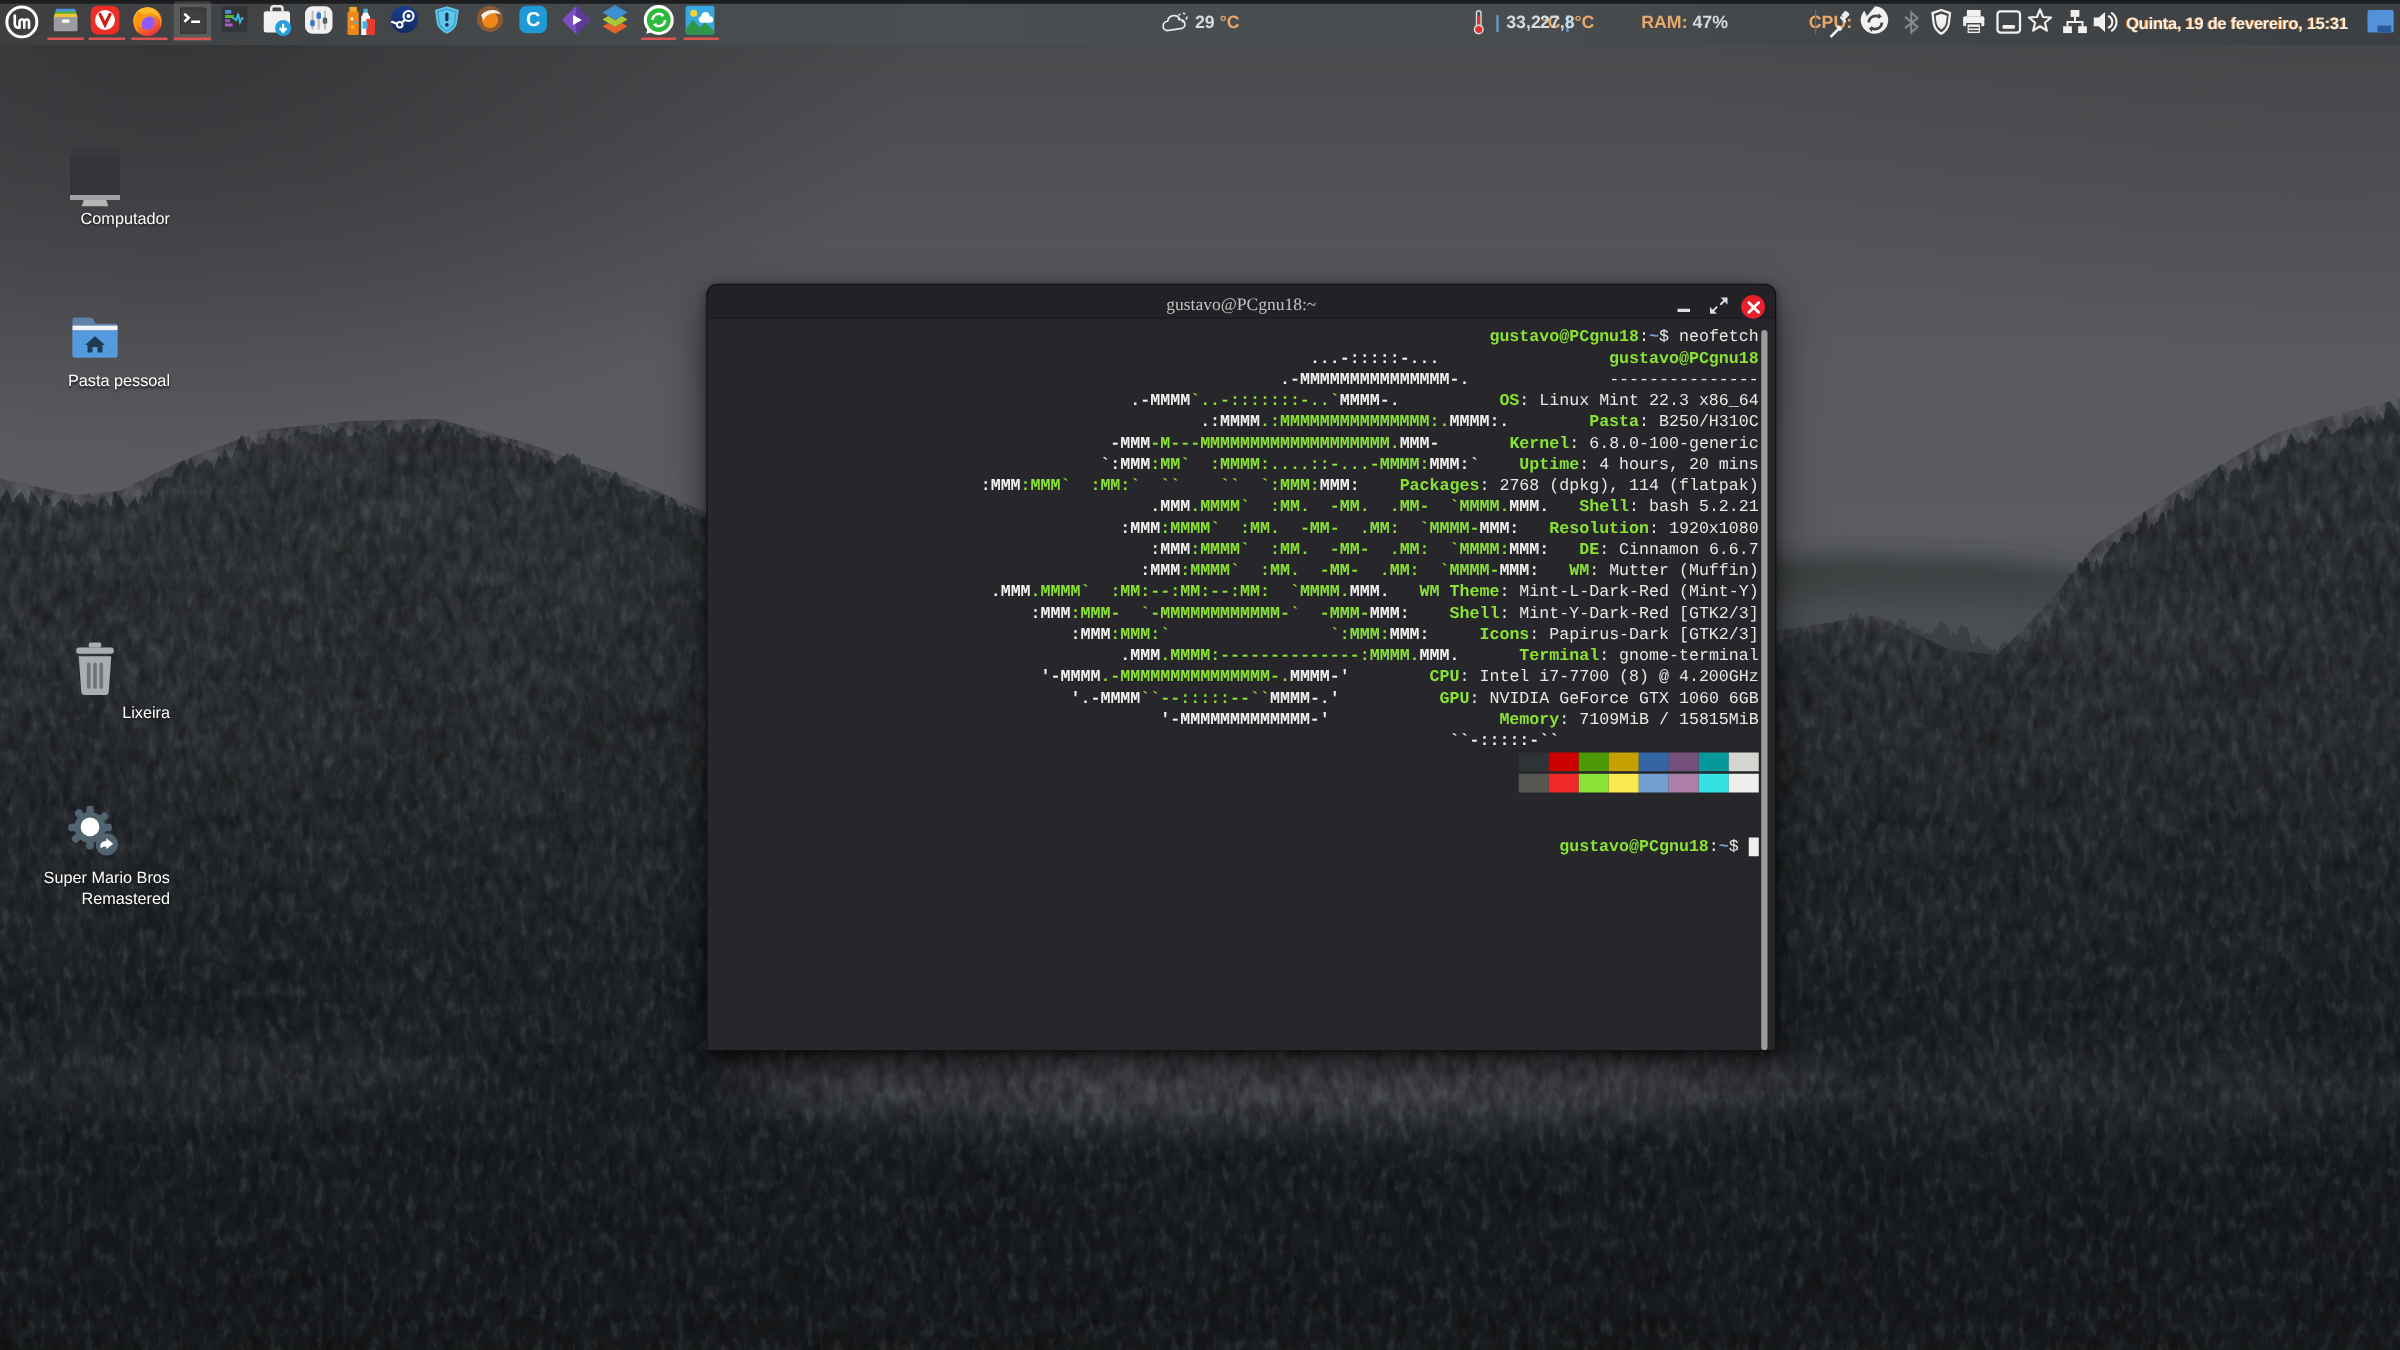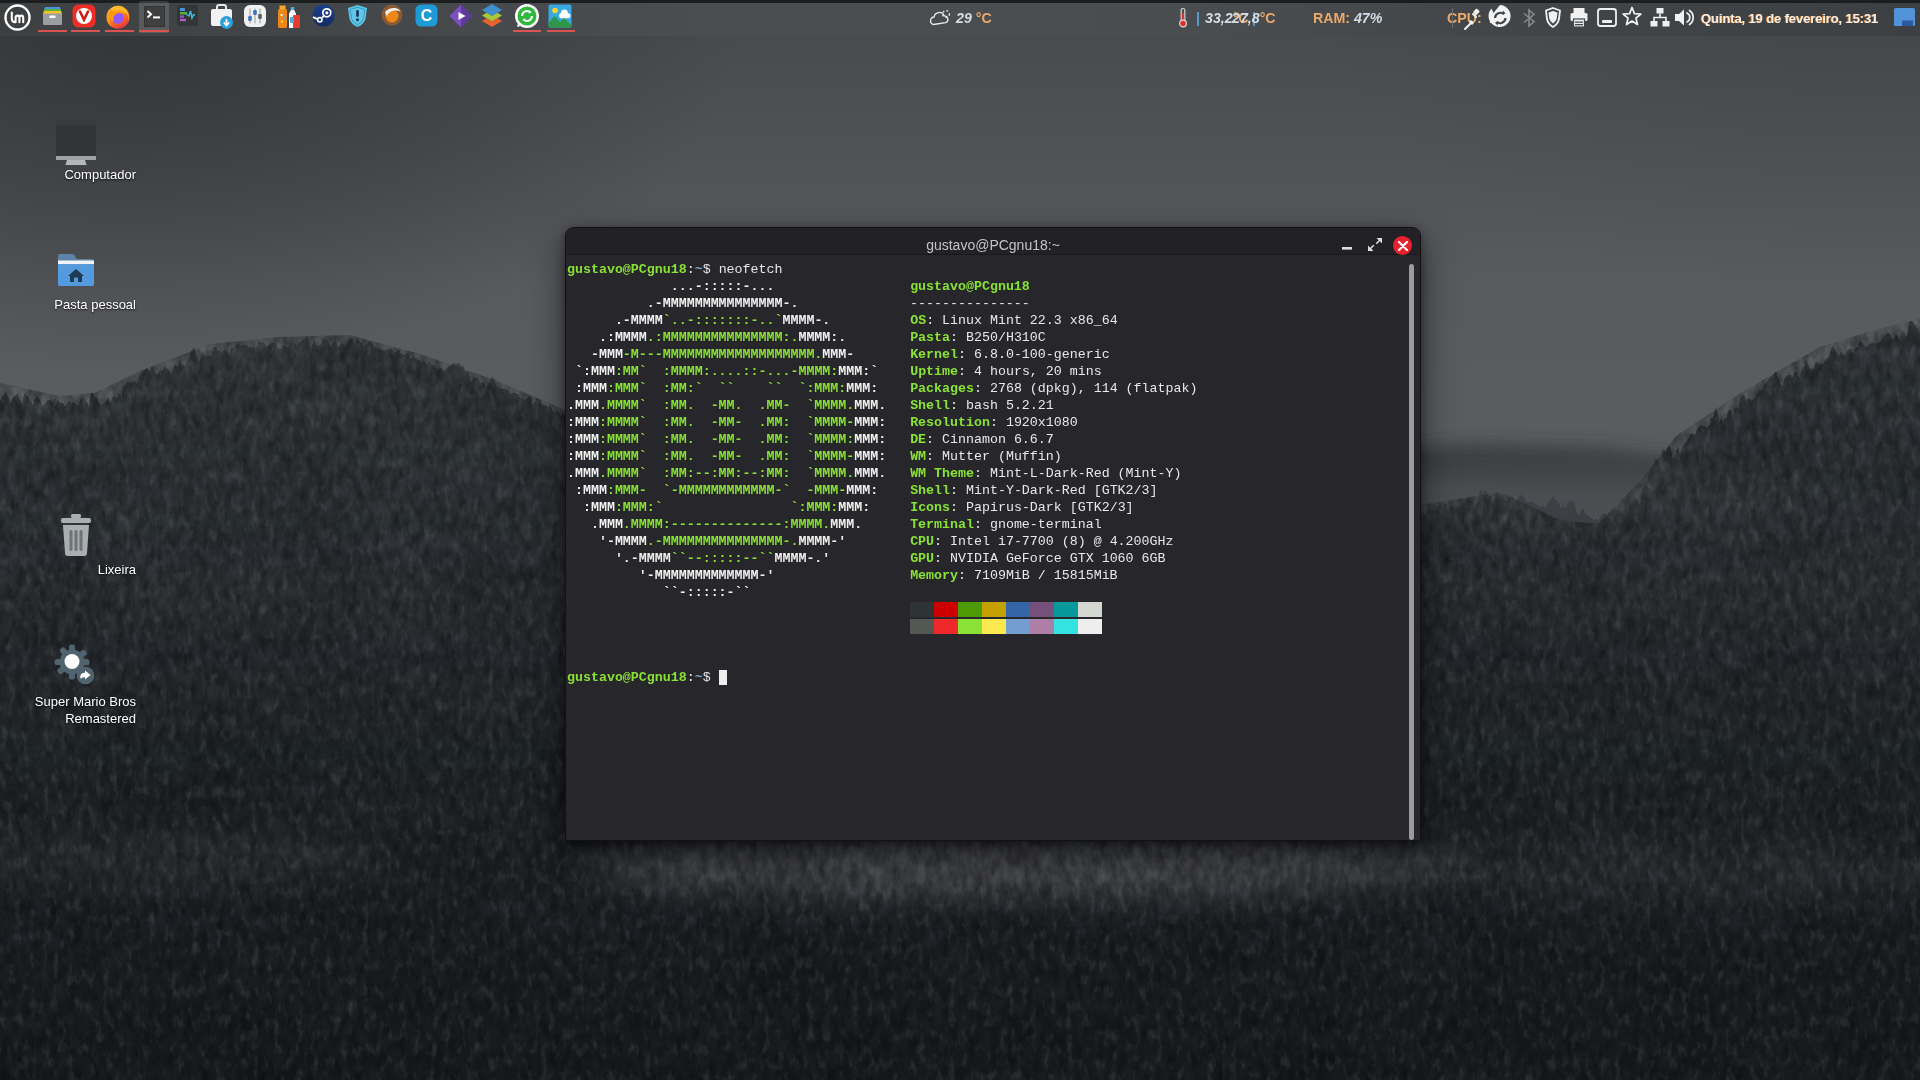--- a/index.html
+++ b/index.html
@@ -12,41 +12,41 @@
   background:linear-gradient(90deg,#3d3f41 0%,#45484a 20%,#4b4e50 38%,#4a4d4f 62%,#424547 80%,#3d4042 100%); }
 #panel::before { content:""; position:absolute; left:0; top:0; width:1920px; height:3px; background:#1b1d1f; }
 .lic { position:absolute; top:4px; }
 .hl { position:absolute; left:139px; top:1px; width:30px; height:32px; background:rgba(255,255,255,0.13); border-radius:2px; }
 .ul { position:absolute; top:30px; height:2px; background:#d95450; }
 .tray { position:absolute; top:0; height:36px; }
 #clock { position:absolute; left:1701px; top:0; width:176px; height:36px; line-height:37px; text-align:center;
   color:#f7efe3; font-size:13.2px; font-weight:bold; text-shadow:-1px 0 0 rgba(205,115,35,0.9);
   white-space:nowrap; letter-spacing:-0.2px; }
 .ptxt { position:absolute; top:0; height:36px; line-height:37px; font-size:14.2px; font-weight:bold; white-space:pre; }
-.pl { color:#e8a96a; } .pv { color:#d3dce4;font-style:italic; }
+.pl { color:#e8a96a; } .pv { color:#d3dce4; }
 
 
 .dico { position:absolute; width:120px; text-align:right; color:#ffffff; font-size:13px;
   text-shadow:0 1px 2px rgba(0,0,0,0.8); line-height:16.5px; }
 .dico svg { display:block; margin:0 auto 4px auto; }
 
 
 #win { position:absolute; left:565px; top:227px; width:856px; height:614px;
   background:#26262b; border:1px solid #121214; border-radius:9px 9px 0 0;
   box-shadow:0 14px 36px rgba(0,0,0,0.55), 0 2px 8px rgba(0,0,0,0.4); }
 #titlebar { position:absolute; left:0; top:0; width:854px; height:27px; background:#212126;
-  border-radius:8px 8px 0 0; border-bottom:1px solid #1a1a1d; }
+  border-radius:8px 8px 0 0; border-bottom:1px solid #1a1a1d;font-family:Liberation Serif, serif; }
 #title { position:absolute; left:0; top:0; width:100%; height:33px; line-height:34px; text-align:center;
   color:#c4c4c4; font-size:14px; }
 .wbtn { position:absolute; top:0; }
 #closeb { position:absolute; left:827px; top:8px; width:19px; height:19px; border-radius:50%; background:#e8222c; }
 #closeb svg { position:absolute; left:4.5px; top:4.5px; }
 #termtext { position:absolute; left:1px; top:33px; width:840px; }
 #termtext pre { font-family:"Liberation Mono", monospace; font-size:13.3px; line-height:17px;
-  color:#e8e8e6; white-space:pre; }
+  color:#e8e8e6; white-space:pre;text-align:right; }
 #termtext b { font-weight:bold; }
 .g { color:#8ae234; } .w { color:#f2f2f0; } .b { color:#729fcf; }
 .cur { background:#eeeeec; }
 #sbar { position:absolute; left:843px; top:36px; width:5px; height:576px; background:#9b9b9b; border-radius:3px; }
 </style>
 </head>
 <body>
 <div id="stage">
 
 <svg id="wall" width="1920" height="1080" viewBox="0 0 1920 1080">

